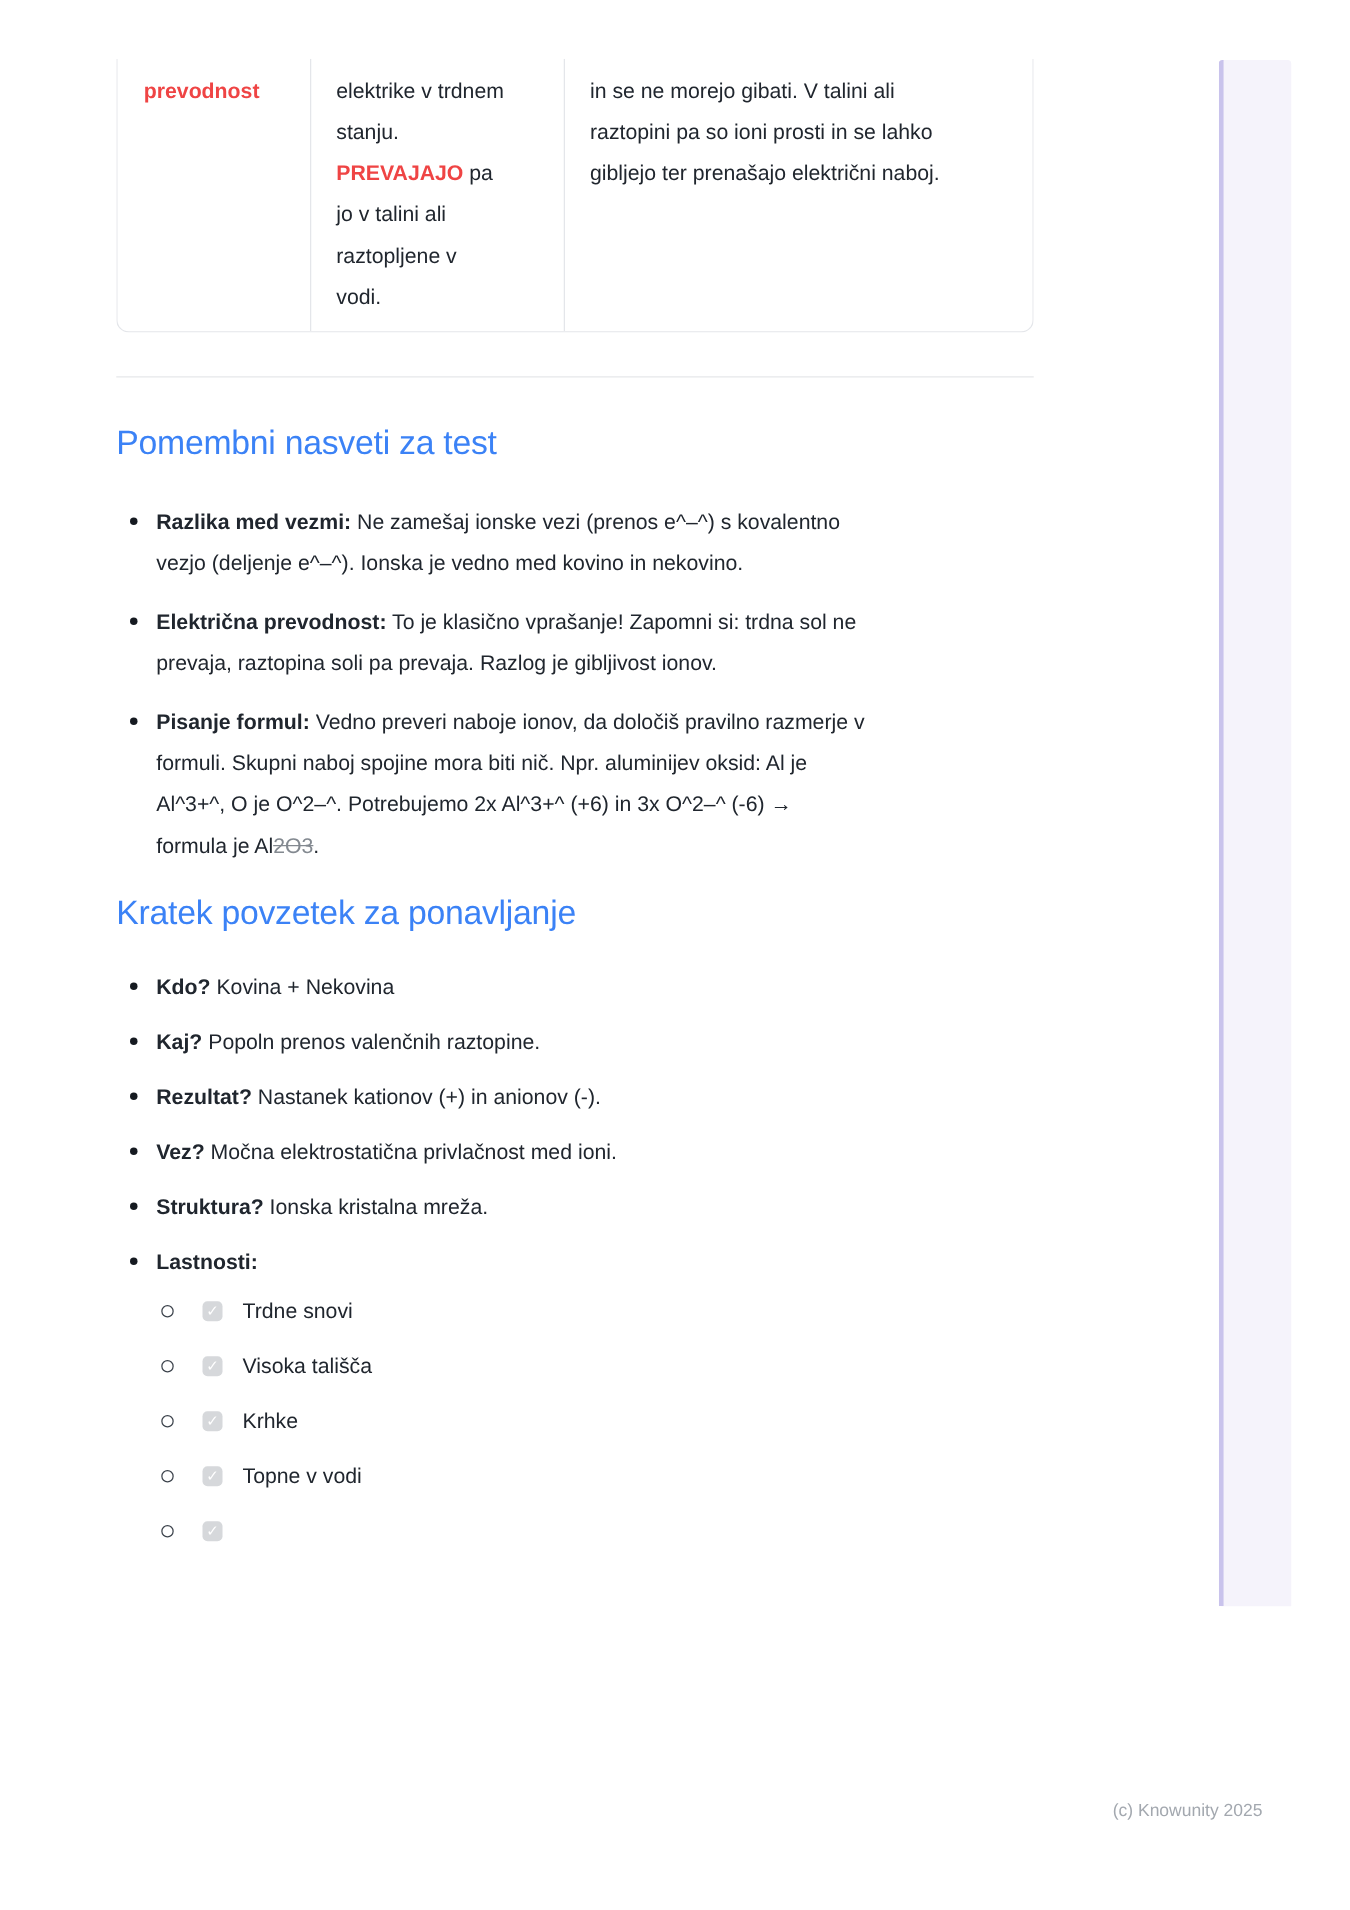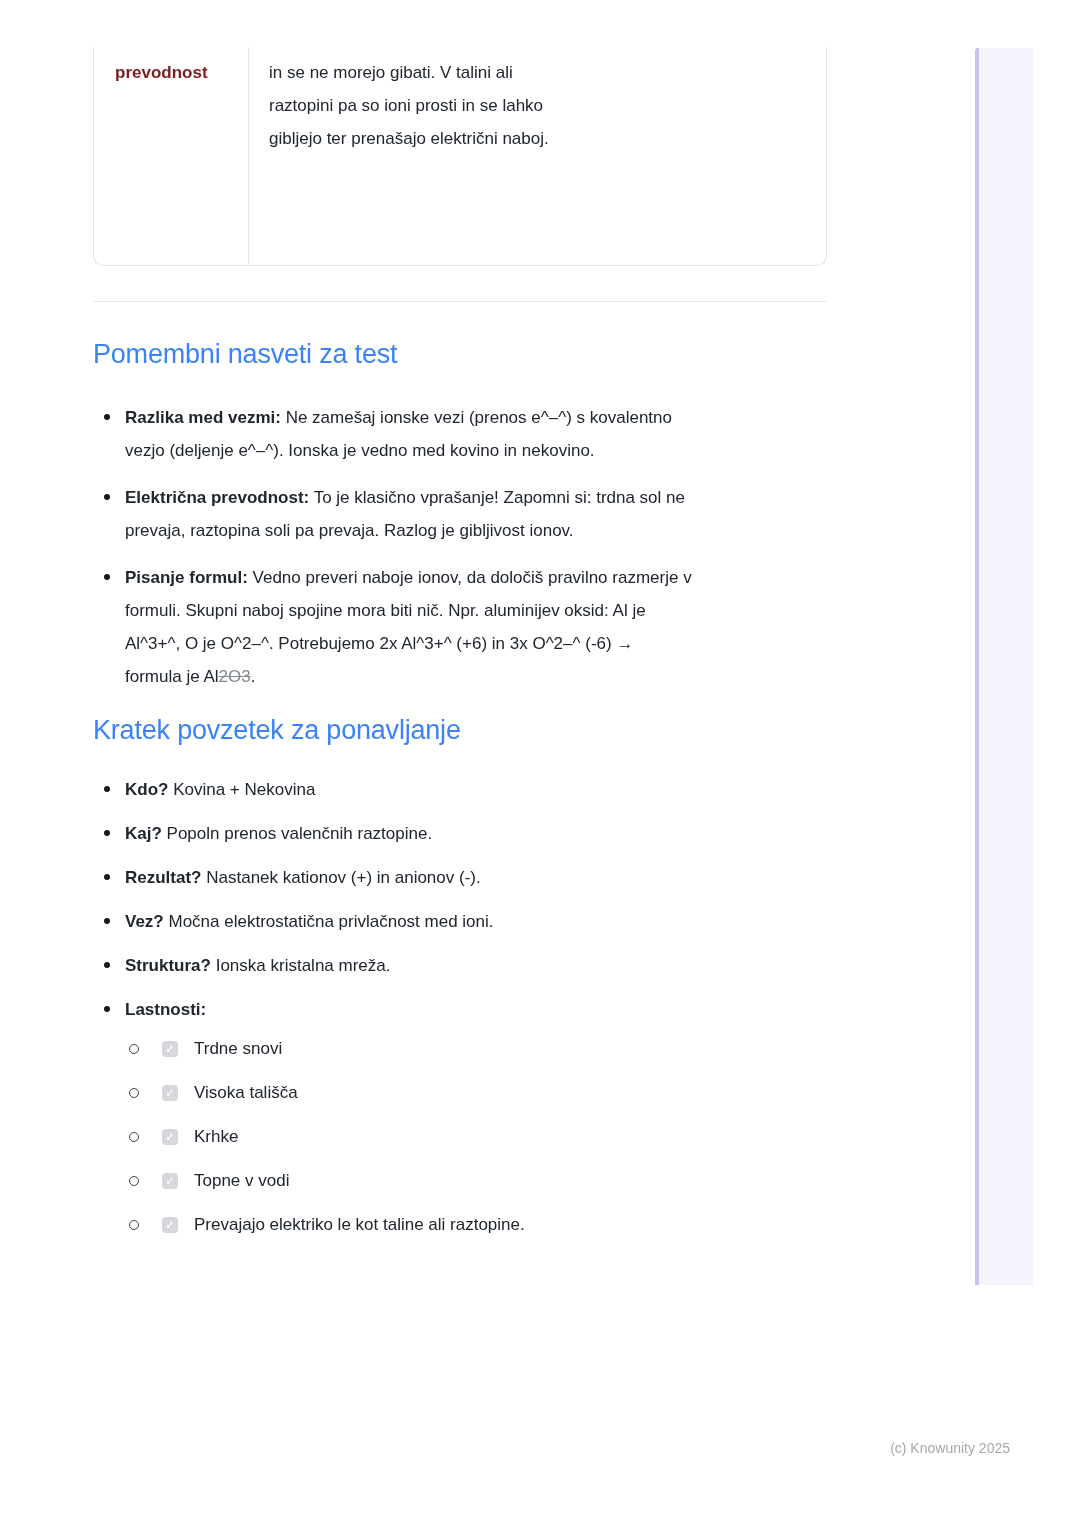--- a/index.html
+++ b/index.html
@@ -18,21 +18,21 @@
   
   .table-frag {
     display:flex; margin-top:47px; height:219px; box-sizing:border-box;
     border:1px solid #e4e6ea; border-top:none; border-radius:0 0 10px 10px;
     background:#fff; overflow:hidden;
   }
   .cell { padding:9px 16px 0 20px; font-size:17px; line-height:33px; white-space:pre-wrap; box-sizing:border-box; }
   .c1 { width:154px; font-weight:bold; padding-left:21px; }
   .c2 { width:203px; border-left:1px solid #e4e6ea; }
   .c3 { flex:1; border-left:1px solid #e4e6ea; }
-  .c2 strong, .c1 { color:#7f1d1d; }
+  .c2 strong, .c1 { color:#ef4444; }
 
   hr.divider { border:none; border-top:1px solid #e6e8ea; margin:35px 0 0 0; }
 
   h2.section {
     font-size:27px; font-weight:normal; color:#3b82f6;
     margin:37px 0 0 0; letter-spacing:-0.2px; line-height:31px;
   }
   h2.section.second { margin-top:22px; }
 
   ul.blist { list-style:none; margin:31px 0 0 0; padding:0; }
@@ -71,20 +71,26 @@
 </style>
 </head>
 <body>
 
 <div class="side-rail"></div>
 
 <div class="content">
 
   <div class="table-frag">
     <div class="cell c1"><span>prevodnost</span></div>
+    <div class="cell c2"><span>elektrike v trdnem
+stanju.
+</span><strong>PREVAJAJO</strong><span> pa
+jo v talini ali
+raztopljene v
+vodi.</span></div>
     <div class="cell c3"><span>in se ne morejo gibati. V talini ali
 raztopini pa so ioni prosti in se lahko
 gibljejo ter prenašajo električni naboj.</span></div>
   </div>
 
   <hr class="divider">
 
   <h2 class="section">Pomembni nasveti za test</h2>
 
   <ul class="blist">
@@ -134,21 +140,20 @@
           <span class="checkbox">
               <span class="check">✓</span>
             </span>
           <span class="cl-label">Topne v vodi</span>
         </li>
         <li>
           <span class="circle"></span>
           <span class="checkbox">
               <span class="check">✓</span>
             </span>
-          <span class="cl-label">Prevajajo elektriko le kot taline ali raztopine.</span>
         </li>
       </ul>
     </li>
   </ul>
 
 </div>
 
 <div class="copyright">(c) Knowunity 2025</div>
 
 </body></html>

